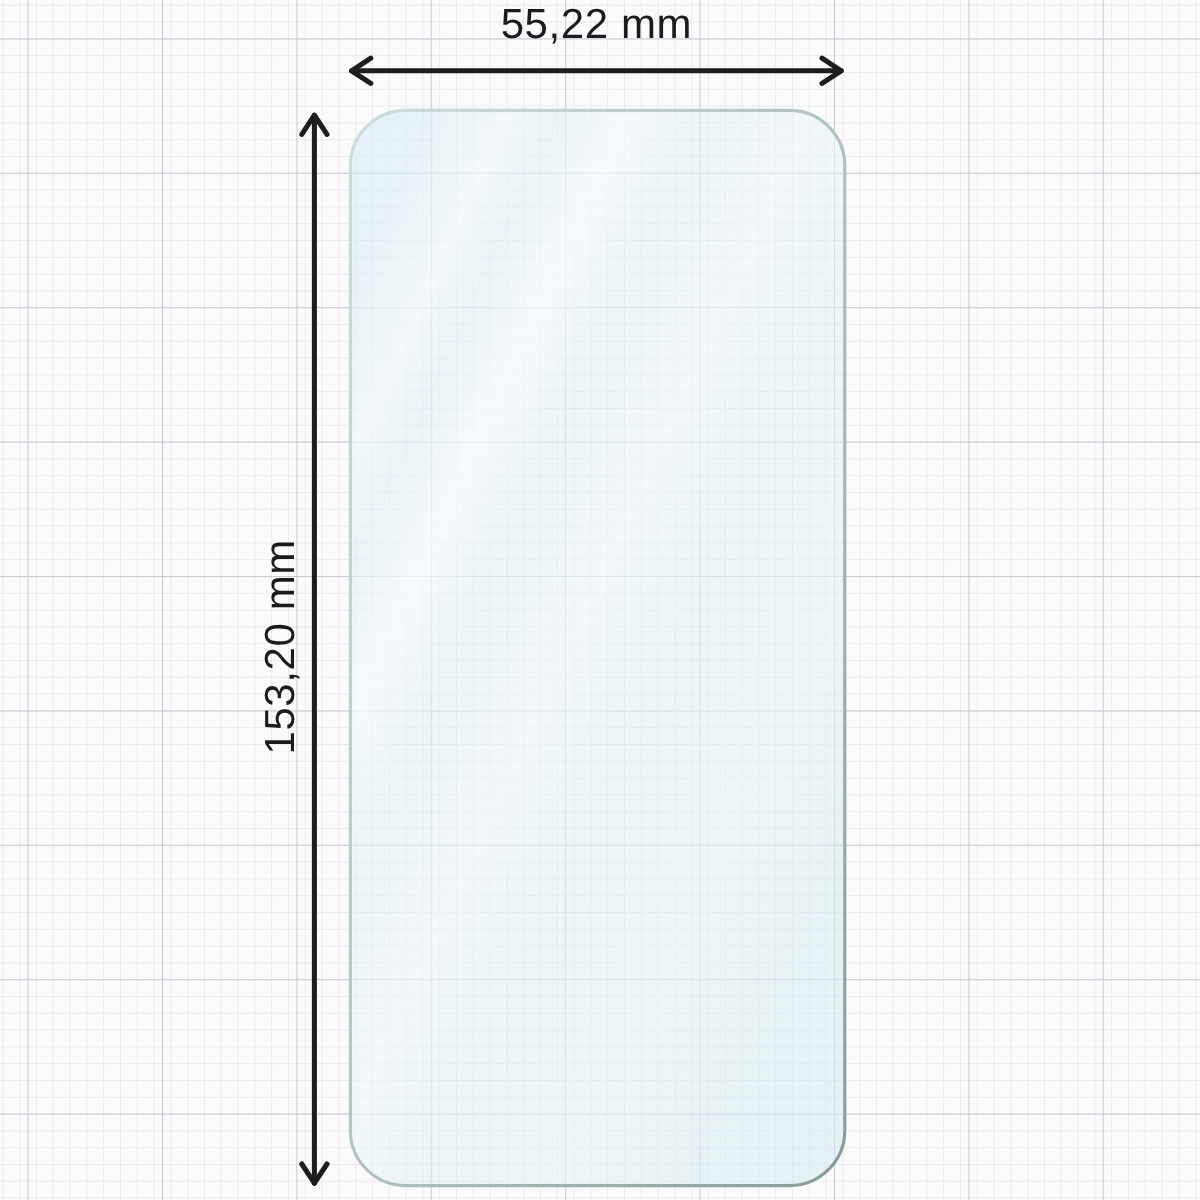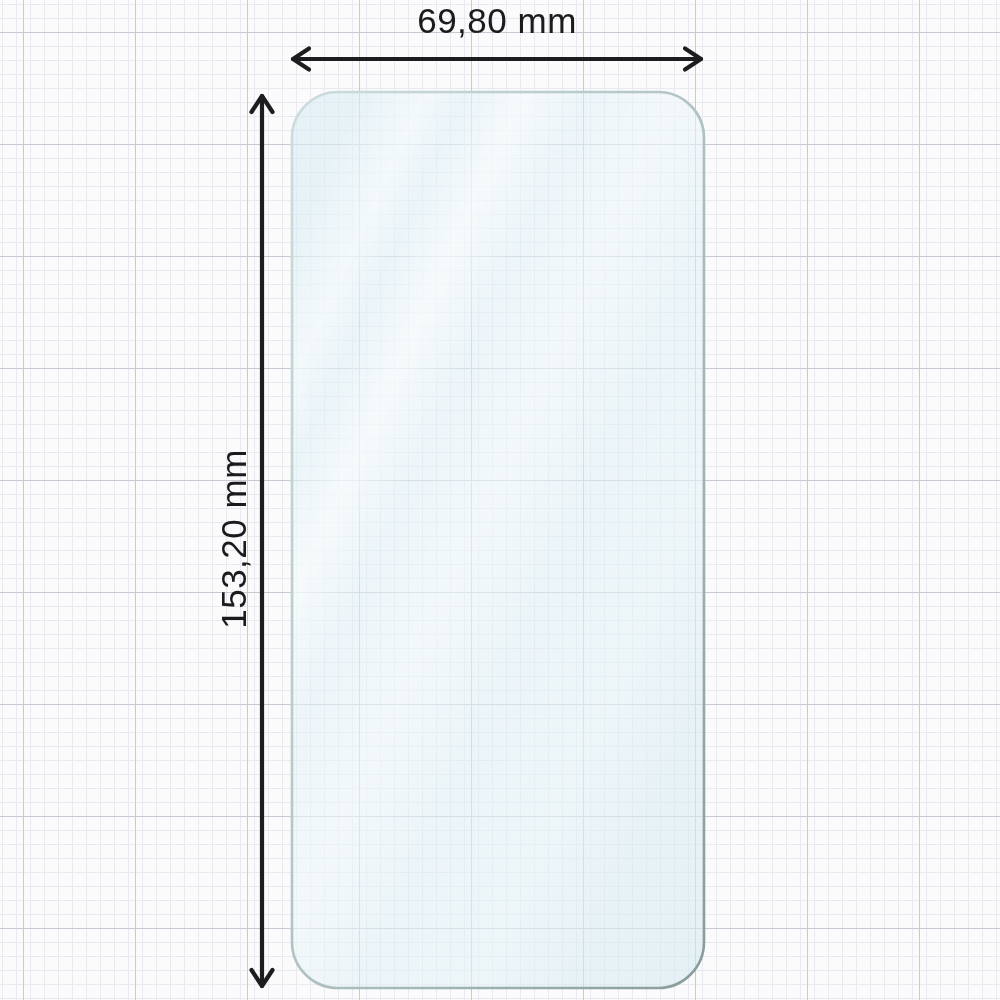--- a/index.html
+++ b/index.html
@@ -89,21 +89,21 @@
         <stop offset="0.47" stop-color="#ffffff" stop-opacity="0.28"></stop>
         <stop offset="0.58" stop-color="#ffffff" stop-opacity="0"></stop>
         <stop offset="0.72" stop-color="#ffffff" stop-opacity="0.18"></stop>
         <stop offset="0.85" stop-color="#ffffff" stop-opacity="0"></stop>
       </linearGradient>
     </defs>
     <rect x="2" y="2" width="412" height="896" rx="46" fill="url(#fillGrad)" stroke="url(#strokeGrad)" stroke-width="2.6"></rect>
     <rect x="4" y="4" width="408" height="892" rx="44" fill="url(#glareGrad)"></rect>
   </svg>
 
-  <div class="dim-label-top">69,80 mm</div>
+  <div class="dim-label-top">55,22 mm</div>
 
   <svg class="dim-arrow-top" width="424" height="28" viewBox="0 0 424 28">
     <line x1="8" y1="14" x2="416" y2="14" stroke="#1d1d1f" stroke-width="4.2" stroke-linecap="round"></line>
     <polyline points="24,3.5 8,14 24,24.5" fill="none" stroke="#1d1d1f" stroke-width="4.2" stroke-linecap="round" stroke-linejoin="round"></polyline>
     <polyline points="400,3.5 416,14 400,24.5" fill="none" stroke="#1d1d1f" stroke-width="4.2" stroke-linecap="round" stroke-linejoin="round"></polyline>
   </svg>
 
   <div class="dim-label-left">153,20 mm</div>
 
   <svg class="dim-arrow-left" width="28" height="906" viewBox="0 0 28 906">

